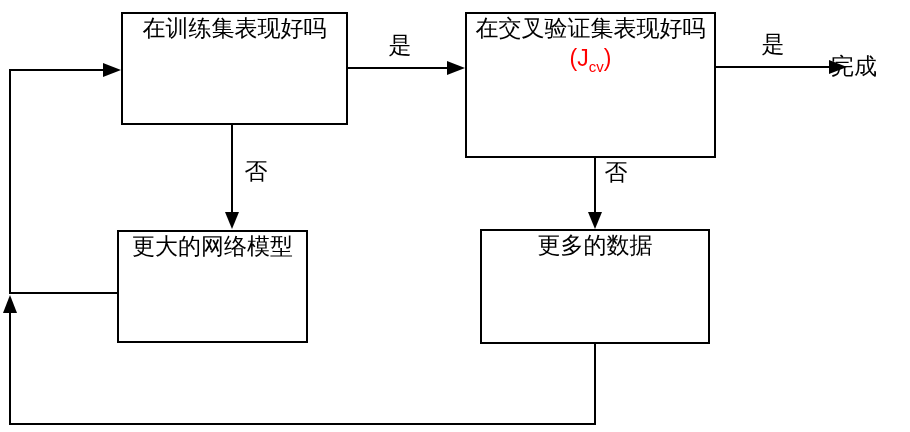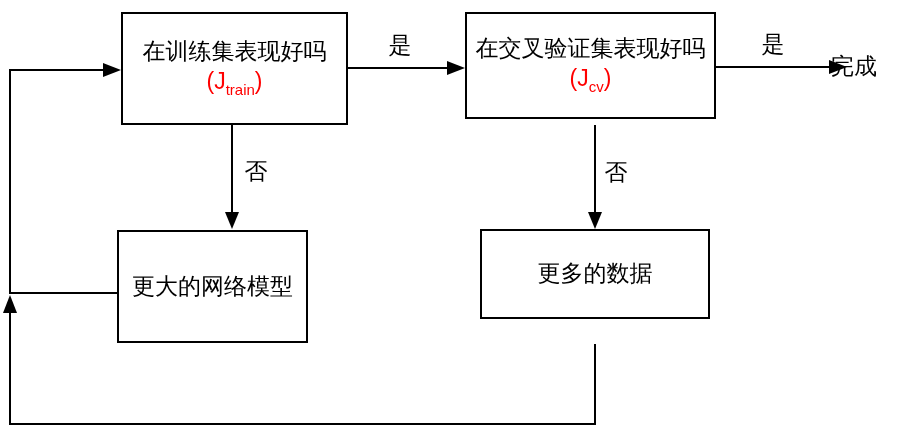--- a/index.html
+++ b/index.html
@@ -23,21 +23,21 @@
     height: 432px;
   }
   .node {
     position: absolute;
     box-sizing: border-box;
     border: 2px solid #000000;
     background: #ffffff;
     display: flex;
     flex-direction: column;
     align-items: center;
-    justify-content: center;
+    justify-content: flex-start;
     text-align: center;
   }
   .node-label {
     color: #000000;
     font-size: 23px;
     line-height: 1.3;
     white-space: nowrap;
   }
   .node-formula {
     color: #ff0000;
@@ -50,23 +50,23 @@
     vertical-align: -6px;
   }
   .edge-label {
     position: absolute;
     transform: translate(-50%, -50%);
     color: #000000;
     font-size: 23px;
     white-space: nowrap;
   }
   #node-train  { left: 121px; top: 12px;  width: 227px; height: 113px; }
-  #node-cv     { left: 465px; top: 12px;  width: 251px; height: 107px; }
+  #node-cv     { left: 465px; top: 12px;  width: 251px; height: 146px; }
   #node-bigger { left: 117px; top: 230px; width: 191px; height: 113px; }
-  #node-more   { left: 480px; top: 229px; width: 230px; height: 90px; }
+  #node-more   { left: 480px; top: 229px; width: 230px; height: 115px; }
   #label-yes-1 { left: 400px; top: 45px;  }
   #label-yes-2 { left: 773px; top: 44px;  }
   #label-no-1  { left: 256px; top: 171px; }
   #label-no-2  { left: 616px; top: 172px; }
   #label-done  { left: 854px; top: 66px;  }
 </style>
 </head>
 <body>
 
 <div class="canvas">
@@ -99,23 +99,20 @@
     </g>
 
     <g>
       <polyline points="595,344 595,424 10,424 10,310" fill="none" stroke="#000000" stroke-width="2"></polyline>
       <polygon points="10,295 3,313 17,313" fill="#000000"></polygon>
     </g>
   </svg>
 
   <div class="node" id="node-train">
     <div class="node-label">在训练集表现好吗</div>
-    <div class="node-formula">
-      <span>(J</span><span class="sub">train</span><span>)</span>
-    </div>
   </div>
 
   <div class="node" id="node-cv">
     <div class="node-label">在交叉验证集表现好吗</div>
     <div class="node-formula">
       <span>(J</span><span class="sub">cv</span><span>)</span>
     </div>
   </div>
 
   <div class="node" id="node-bigger">

